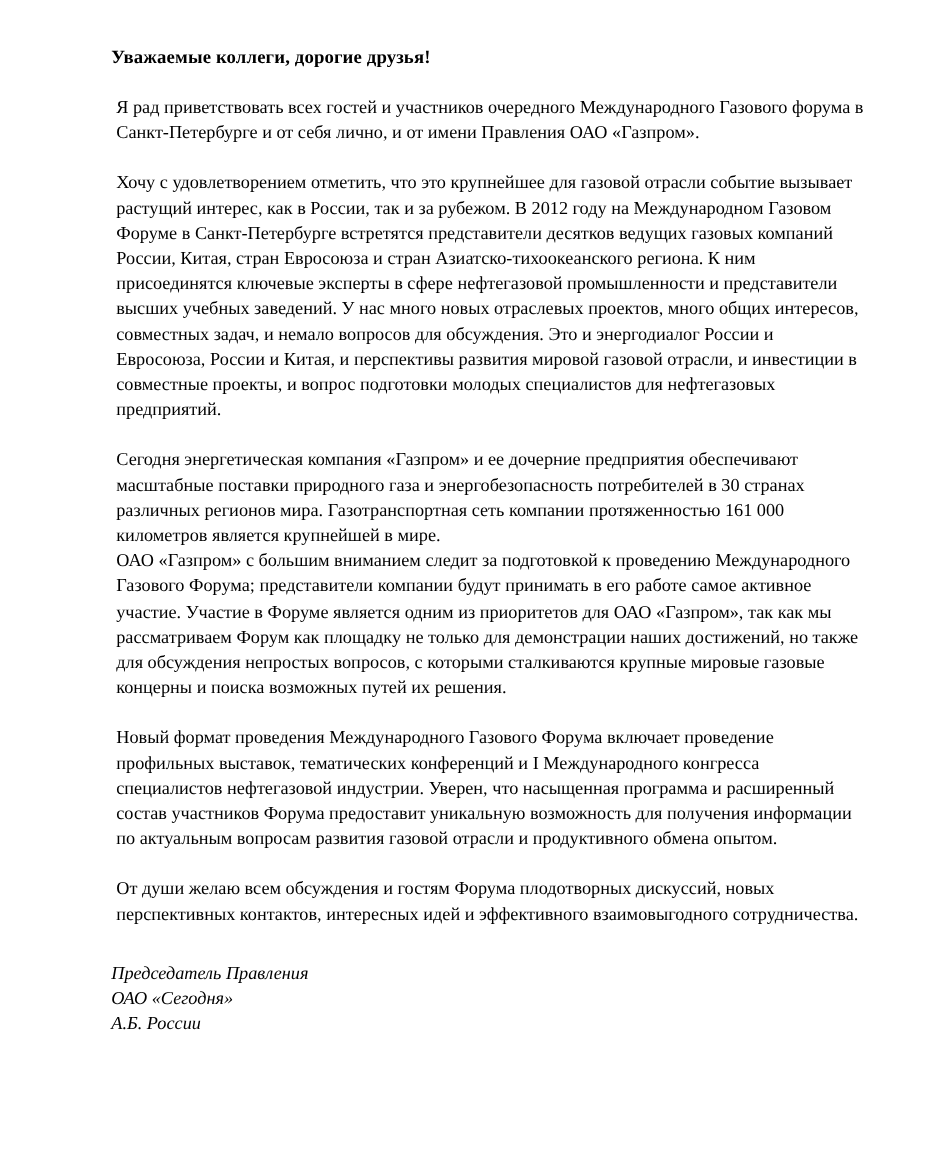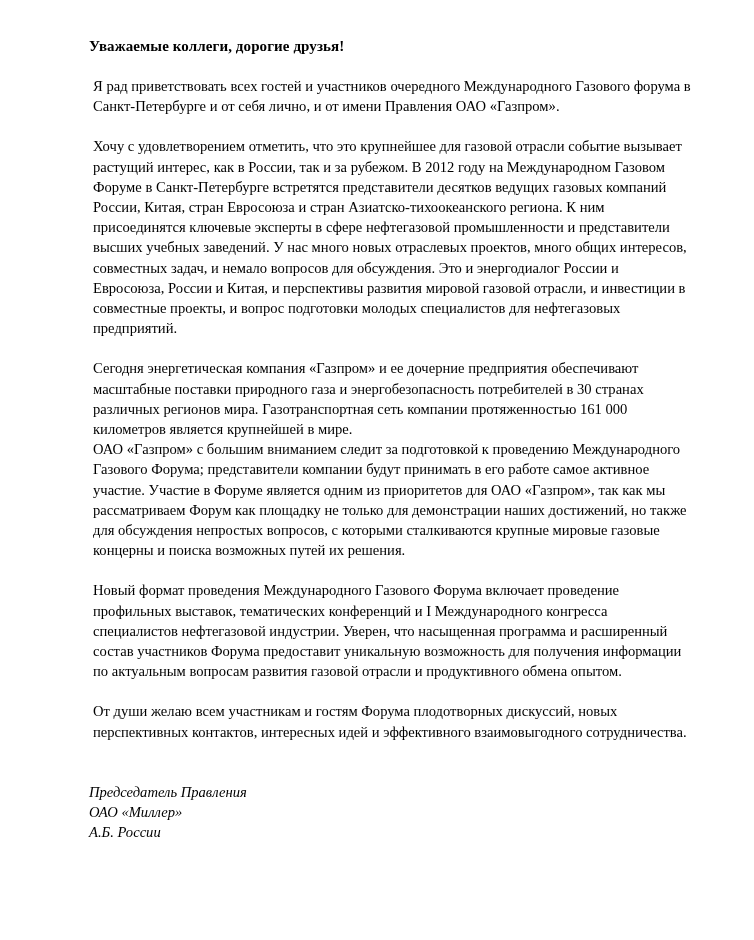--- a/index.html
+++ b/index.html
@@ -41,21 +41,21 @@
     font-size: 14.6px;
     line-height: 20.2px;
     margin: 0 0 20px 4px;
     text-align: left;
     white-space: pre-line;
   }
   .para:last-of-type {
     margin-bottom: 0;
   }
   .signature {
-    margin-top: 40px;
+    margin-top: 27px;
     font-size: 14.6px;
     line-height: 20.2px;
     font-style: italic;
   }
   .signature .sig-line {
     display: block;
     font-style: italic;
   }
 </style>
 </head>
@@ -68,22 +68,22 @@
 
     <p class="para">Я рад приветствовать всех гостей и участников очередного Международного Газового форума в Санкт-Петербурге и от себя лично, и от имени Правления ОАО «Газпром».</p>
 
     <p class="para">Хочу с удовлетворением отметить, что это крупнейшее для газовой отрасли событие вызывает растущий интерес, как в России, так и за рубежом. В 2012 году на Международном Газовом Форуме в Санкт-Петербурге встретятся представители десятков ведущих газовых компаний России, Китая, стран Евросоюза и стран Азиатско-тихоокеанского региона. К ним присоединятся ключевые эксперты в сфере нефтегазовой промышленности и представители высших учебных заведений. У нас много новых отраслевых проектов, много общих интересов, совместных задач, и немало вопросов для обсуждения. Это и энергодиалог России и Евросоюза, России и Китая, и перспективы развития мировой газовой отрасли, и инвестиции в совместные проекты, и вопрос подготовки молодых специалистов для  нефтегазовых предприятий.</p>
 
     <p class="para">Сегодня энергетическая компания «Газпром» и ее дочерние предприятия обеспечивают масштабные поставки природного газа и энергобезопасность потребителей в 30 странах различных регионов мира. Газотранспортная сеть компании протяженностью 161 000 километров является крупнейшей в мире.
 ОАО «Газпром» с большим вниманием следит за подготовкой к проведению Международного Газового Форума; представители компании будут принимать в его работе самое активное участие. Участие в Форуме является одним из приоритетов для ОАО «Газпром», так как мы рассматриваем Форум как площадку не только для демонстрации наших достижений, но также для обсуждения непростых вопросов, с которыми сталкиваются крупные мировые газовые концерны и поиска возможных путей их решения.</p>
 
     <p class="para">Новый формат проведения Международного Газового Форума включает проведение профильных выставок, тематических конференций и I Международного конгресса специалистов нефтегазовой индустрии. Уверен, что насыщенная программа и расширенный состав участников Форума предоставит уникальную возможность для получения информации по актуальным вопросам развития газовой отрасли и продуктивного обмена опытом.</p>
 
-    <p class="para">От души желаю всем участникам и гостям Форума плодотворных дискуссий, новых перспективных контактов, интересных идей и эффективного взаимовыгодного сотрудничества.</p>
+    <p class="para">От души желаю всем обсуждения и гостям Форума плодотворных дискуссий, новых перспективных контактов, интересных идей и эффективного взаимовыгодного сотрудничества.</p>
 
     <div class="signature">
       <span class="sig-line">Председатель Правления</span>
-      <span class="sig-line">ОАО «Миллер»</span>
+      <span class="sig-line">ОАО «Сегодня»</span>
       <span class="sig-line">А.Б. России</span>
     </div>
 
   </div>
 </div>
 
 </body></html>

